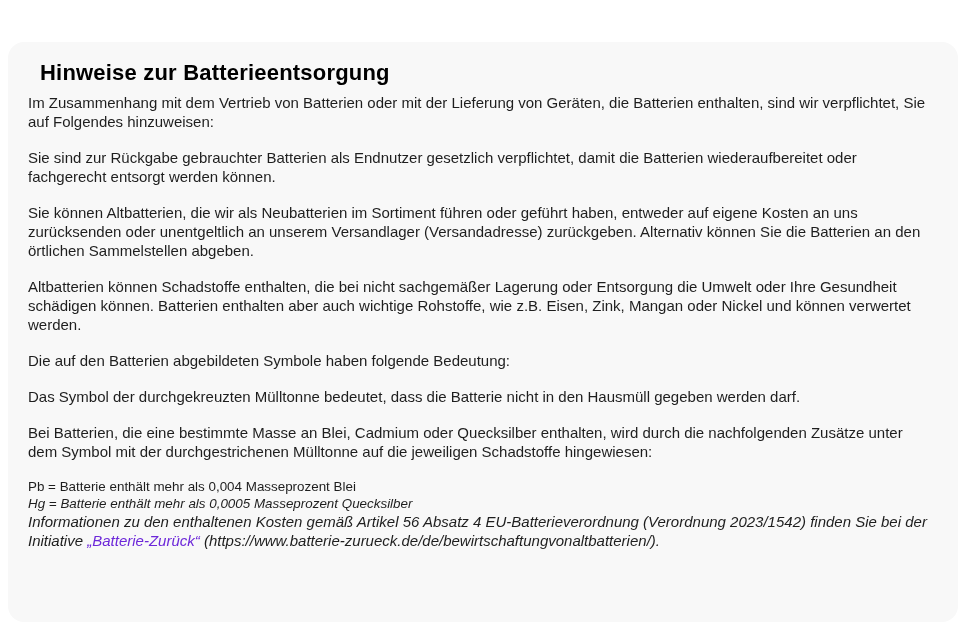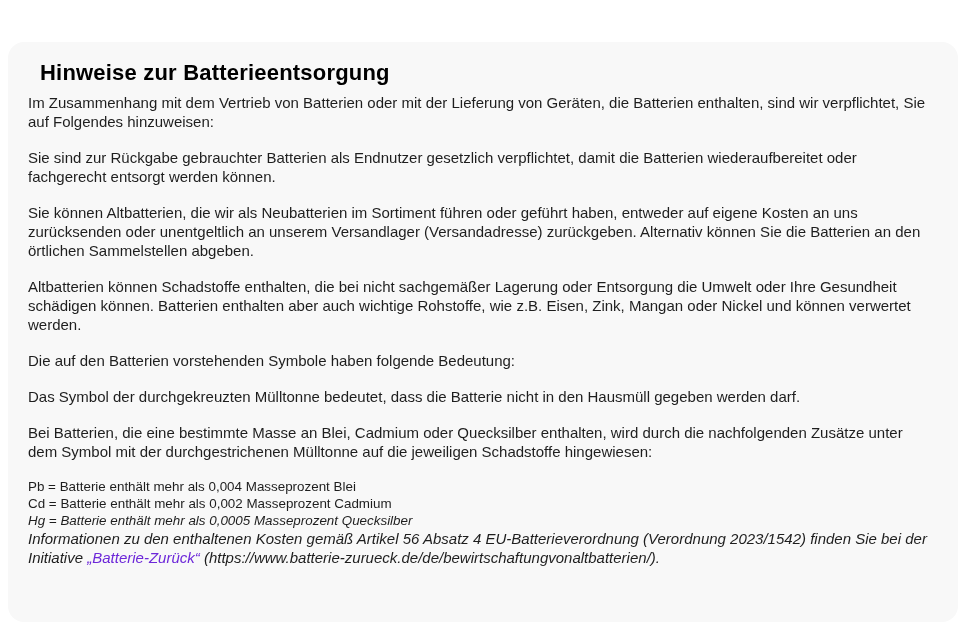--- a/index.html
+++ b/index.html
@@ -75,29 +75,28 @@
 
       <p>Im Zusammenhang mit dem Vertrieb von Batterien oder mit der Lieferung von Geräten, die Batterien enthalten, sind wir verpflichtet, Sie auf Folgendes hinzuweisen:</p>
 
 
       <p>Sie sind zur Rückgabe gebrauchter Batterien als Endnutzer gesetzlich verpflichtet, damit die Batterien wiederaufbereitet oder fachgerecht entsorgt werden können.</p>
 
       <p>Sie können Altbatterien, die wir als Neubatterien im Sortiment führen oder geführt haben, entweder auf eigene Kosten an uns zurücksenden oder unentgeltlich an unserem Versandlager (Versandadresse) zurückgeben. Alternativ können Sie die Batterien an den örtlichen Sammelstellen abgeben.</p>
 
       <p>Altbatterien können Schadstoffe enthalten, die bei nicht sachgemäßer Lagerung oder Entsorgung die Umwelt oder Ihre Gesundheit schädigen können. Batterien enthalten aber auch wichtige Rohstoffe, wie z.B. Eisen, Zink, Mangan oder Nickel und können verwertet werden.</p>
 
-      <p>Die auf den Batterien vorstehenden Symbole haben folgende Bedeutung:</p>
+      <p>Die auf den Batterien abgebildeten Symbole haben folgende Bedeutung:</p>
 
       <p>Das Symbol der durchgekreuzten Mülltonne bedeutet, dass die Batterie nicht in den Hausmüll gegeben werden darf.</p>
 
       <p>Bei Batterien, die eine bestimmte Masse an Blei, Cadmium oder Quecksilber enthalten, wird durch die nachfolgenden Zusätze unter dem Symbol mit der durchgestrichenen Mülltonne auf die jeweiligen Schadstoffe hingewiesen:</p>
 
       <div class="pollutant-block">
         <p class="code-line">Pb = Batterie enthält mehr als 0,004 Masseprozent Blei</p>
-        <p class="code-line">Cd = Batterie enthält mehr als 0,002 Masseprozent Cadmium</p>
         <p class="code-line">Hg = Batterie enthält mehr als 0,0005 Masseprozent Quecksilber</p>
       </div>
 
       <p><span>Informationen zu den enthaltenen Kosten gemäß Artikel 56 Absatz 4 EU-Batterieverordnung (Verordnung 2023/1542) finden Sie bei der Initiative </span><a class="initiative-link" href="#">„Batterie-Zurück“</a><span> (https://www.batterie-zurueck.de/de/bewirtschaftungvonaltbatterien/).</span></p>
 
 
     </div>
   </div>
 </div>
 

